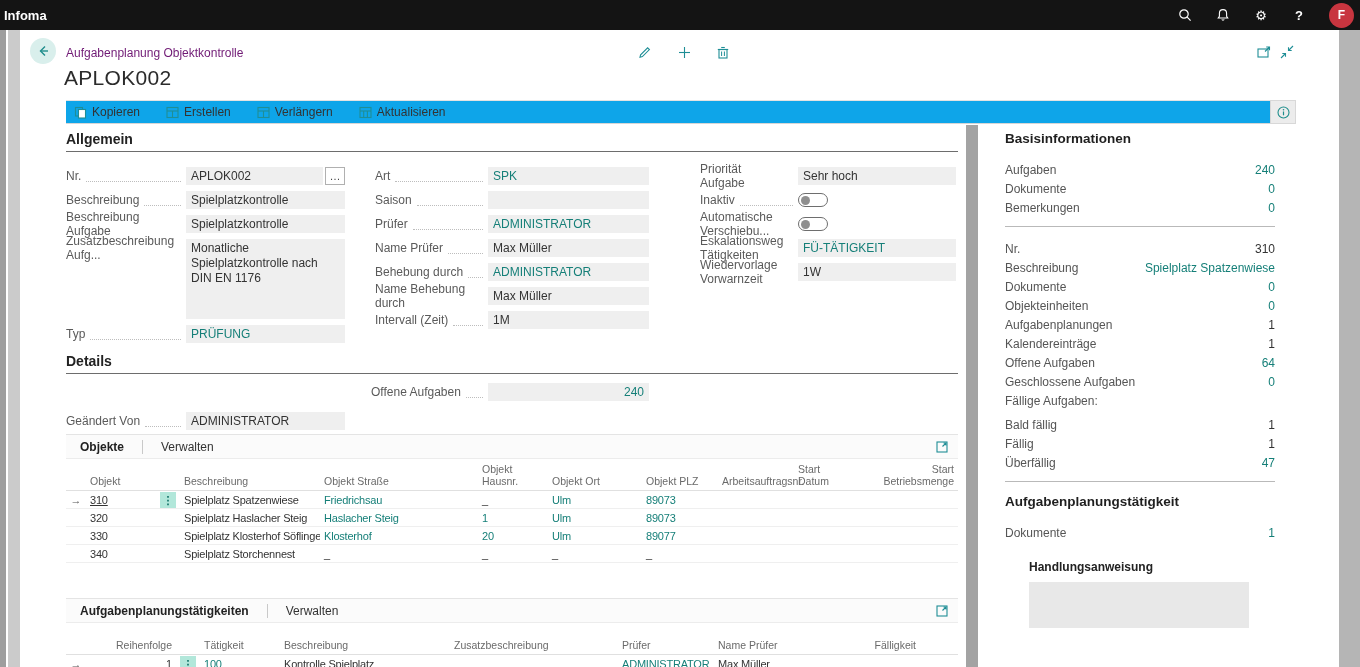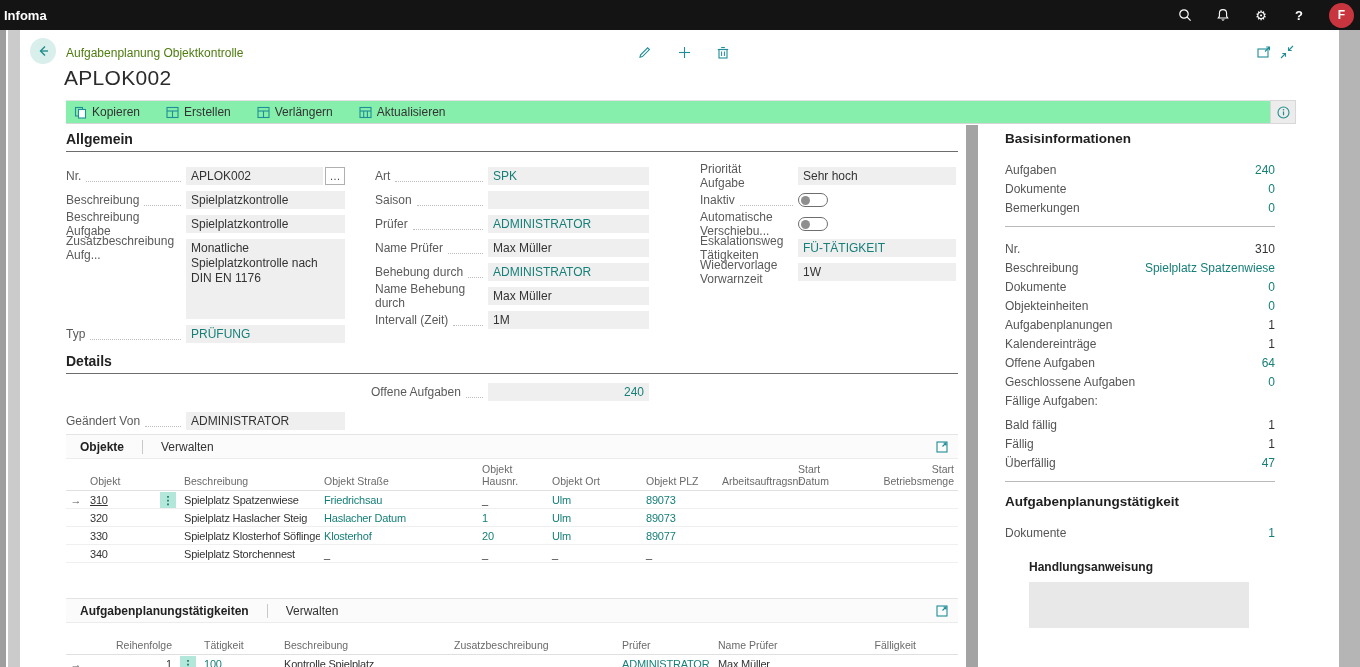--- a/index.html
+++ b/index.html
@@ -15,26 +15,26 @@
   .avatar { width:25px; height:25px; border-radius:50%; background:#c8353f; color:#fff; font-size:12px; font-weight:bold; display:flex; align-items:center; justify-content:center; }
 
   
   .edge-a { position:absolute; left:0; top:30px; width:6px; height:637px; background:#9e9e9e; }
   .edge-b { position:absolute; left:8px; top:30px; width:12px; height:637px; background:#cbcbcb; }
   .edge-r { position:absolute; left:1339px; top:30px; width:21px; height:637px; background:#b5b5b5; }
   .vscroll { position:absolute; left:966px; top:125px; width:12px; height:542px; background:#a3a3a3; }
 
   
   .backbtn { position:absolute; left:30px; top:38px; width:26px; height:26px; border-radius:50%; background:#d9efec; color:#1f8e8c; font-size:15px; display:flex; align-items:center; justify-content:center; cursor:pointer; }
-  .crumb { position:absolute; left:66px; top:46px; font-size:12px; color:#4d7c0f; }
+  .crumb { position:absolute; left:66px; top:46px; font-size:12px; color:#701a75; }
   .page-title { position:absolute; left:64px; top:66px; font-size:21px; color:#2b2b2b; letter-spacing:.3px; }
   .hdr-ic { position:absolute; top:44px; width:16px; height:16px; color:#1f8e96; display:flex; align-items:center; justify-content:center; font-size:15px; cursor:pointer; }
 
   
-  .actionbar { position:absolute; left:66px; top:100px; width:1230px; height:24px; background:#86efac; border-top:1px solid #e3e3e3; border-bottom:1px solid #d6d6d6; display:flex; align-items:center; }
+  .actionbar { position:absolute; left:66px; top:100px; width:1230px; height:24px; background:#0ea5e9; border-top:1px solid #e3e3e3; border-bottom:1px solid #d6d6d6; display:flex; align-items:center; }
   .ab-items { display:flex; align-items:center; gap:26px; padding-left:8px; }
   .ab-item { display:flex; align-items:center; gap:5px; font-size:12px; color:#333; cursor:pointer; }
   .ab-item svg { color:#1f8e96; }
   .info-box { position:absolute; right:0; top:-1px; width:26px; height:24px; background:#ececec; border:1px solid #d8d8d8; display:flex; align-items:center; justify-content:center; color:#1f8e8c; font-size:12px; cursor:pointer; }
 
   
   .main { position:absolute; left:66px; top:125px; width:892px; }
   .sec-title { font-size:14px; font-weight:bold; color:#222; }
   .sec-rule { border-bottom:1px solid #6d6d6d; margin-top:5px; }
   .fcol { position:absolute; }
@@ -397,21 +397,21 @@
         <div class="c-teal">89073</div>
         <div></div>
         <div></div>
         <div class="r"></div>
       </div>
       <div class="ogrid trow">
         <div></div>
         <div>320</div>
         <div></div>
         <div>Spielplatz Haslacher Steig</div>
-        <div class="c-teal">Haslacher Datum</div>
+        <div class="c-teal">Haslacher Steig</div>
         <div class="c-teal">1</div>
         <div class="c-teal">Ulm</div>
         <div class="c-teal">89073</div>
         <div></div>
         <div></div>
         <div class="r"></div>
       </div>
       <div class="ogrid trow">
         <div></div>
         <div>330</div>

